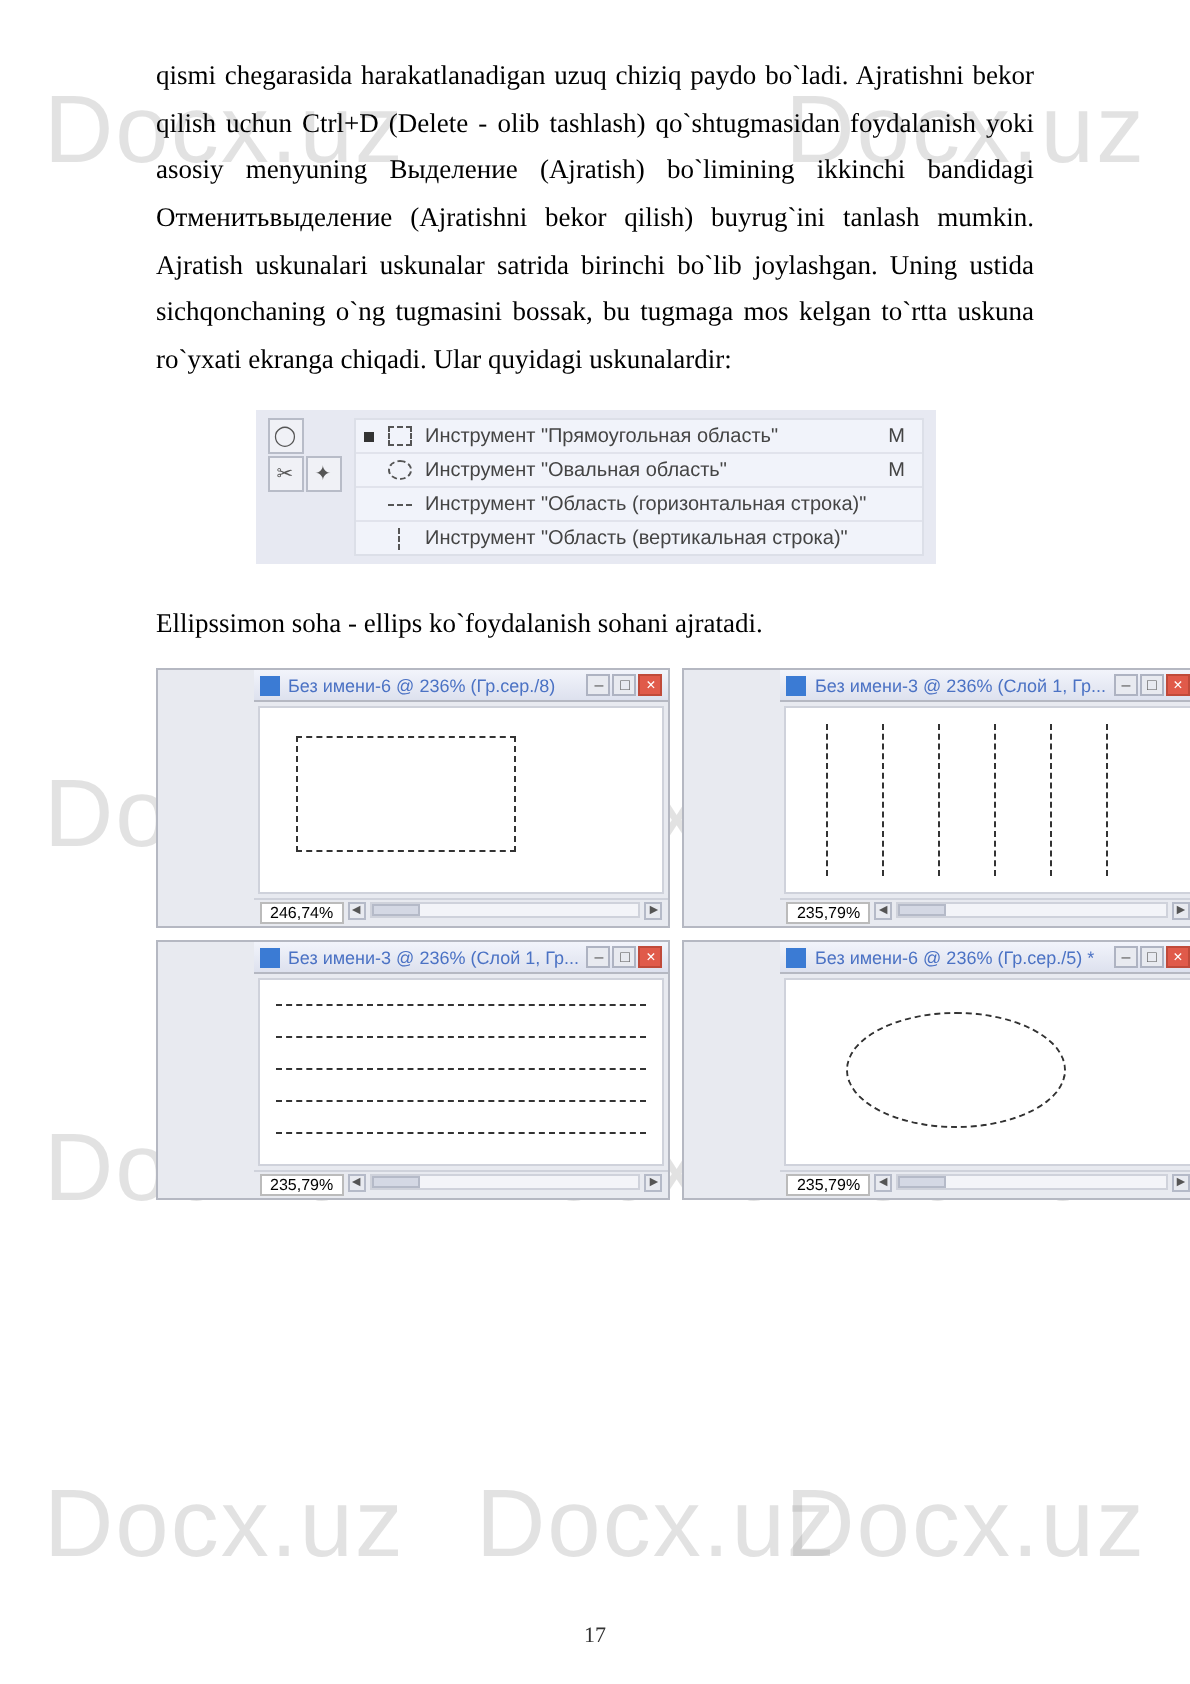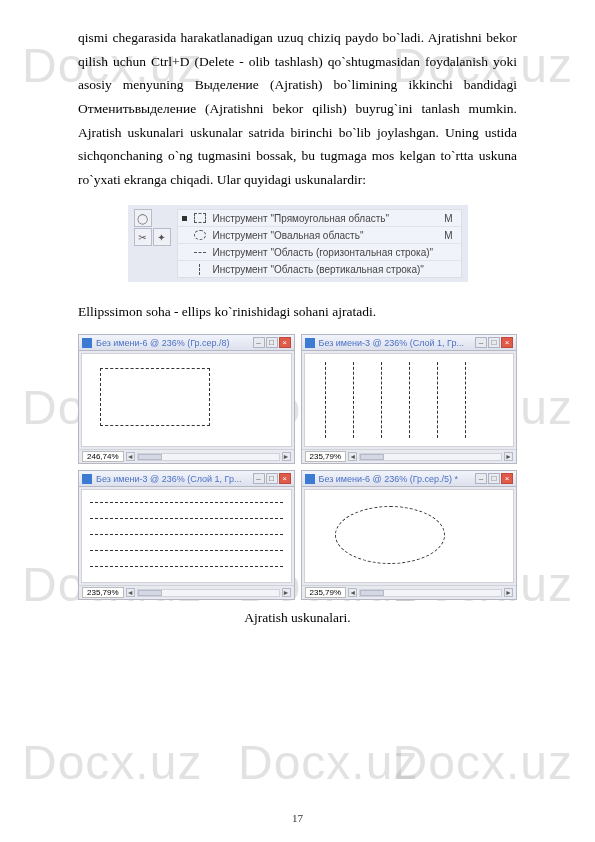--- a/index.html
+++ b/index.html
@@ -108,20 +108,21 @@
       margin: 6px 0 10px 0;
     }
     .ps-win {
       border: 1px solid #b5b8c2;
       background: #e8eaf0;
       font-family: Arial, sans-serif;
       font-size: 9px;
       display: flex;
       flex-direction: column;
       height: 130px;
+      padding-left: 48px;
     }
     .ps-title {
       display: flex;
       align-items: center;
       gap: 4px;
       background: linear-gradient(#f2f4fb,#dde1ee);
       padding: 2px 3px;
       border-bottom: 1px solid #b5b8c2;
     }
     .ps-title .appicon {
@@ -133,21 +134,21 @@
     .winbtn.close { background: #e05a4a; color: #fff; border-color: #c04a3a;}
     .ps-canvas {
       flex: 1;
       background: #fff;
       margin: 2px;
       border: 1px solid #cfd2db;
       position: relative;
     }
     .ps-status {
       display: flex;
-      align-items: center;
+      align-items: flex-start;
       gap: 2px;
       padding: 1px 3px;
       background: #e8eaf0;
       border-top: 1px solid #cfd2db;
     }
     .zoom { background: #fff; border: 1px solid #bbb; padding: 0 4px; font-size: 8px; }
     .scroll-track { flex: 1; height: 8px; background: #f3f4f8; border: 1px solid #cfd2db; position: relative; }
     .scroll-thumb { position: absolute; left: 0; top: 0; bottom: 0; width: 24px; background: #d4d8e4; border: 1px solid #b5bac8; }
     .arrow-l, .arrow-r { width: 9px; height: 9px; background: #e8eaf0; border: 1px solid #b5bac8; font-size: 7px; display:flex;align-items:center;justify-content:center; color:#555;}
 
@@ -229,21 +230,21 @@
         <div style="width:5px"></div>
         <div class="ticon">
             <div class="vline"></div>
           </div>
         <span>Инструмент "Область (вертикальная строка)"</span>
         <span class="key"></span>
       </div>
     </div>
   </div>
 
-  <p class="para">Ellipssimon soha - ellips ko`rinishidagi sohani ajratadi.</p>
+  <p class="para">Ellipssimon soha - ellips ko`foydalanish sohani ajratadi.</p>
 
   <div class="win-grid">
 
     <div class="ps-win">
       <div class="ps-title">
         <div class="appicon"></div>
         <span class="tname">Без имени-6 @ 236% (Гр.сер./8)</span>
         <div class="winbtns">
           <div class="winbtn">–</div>
           <div class="winbtn">□</div>
@@ -336,17 +337,16 @@
         <div class="arrow-l">◄</div>
         <div class="scroll-track">
             <div class="scroll-thumb"></div>
           </div>
         <div class="arrow-r">►</div>
       </div>
     </div>
 
   </div>
 
-  <p class="caption">Ajratish uskunalari.</p>
 
 </div>
 
 <div class="pagenum">17</div>
 
 </body></html>

